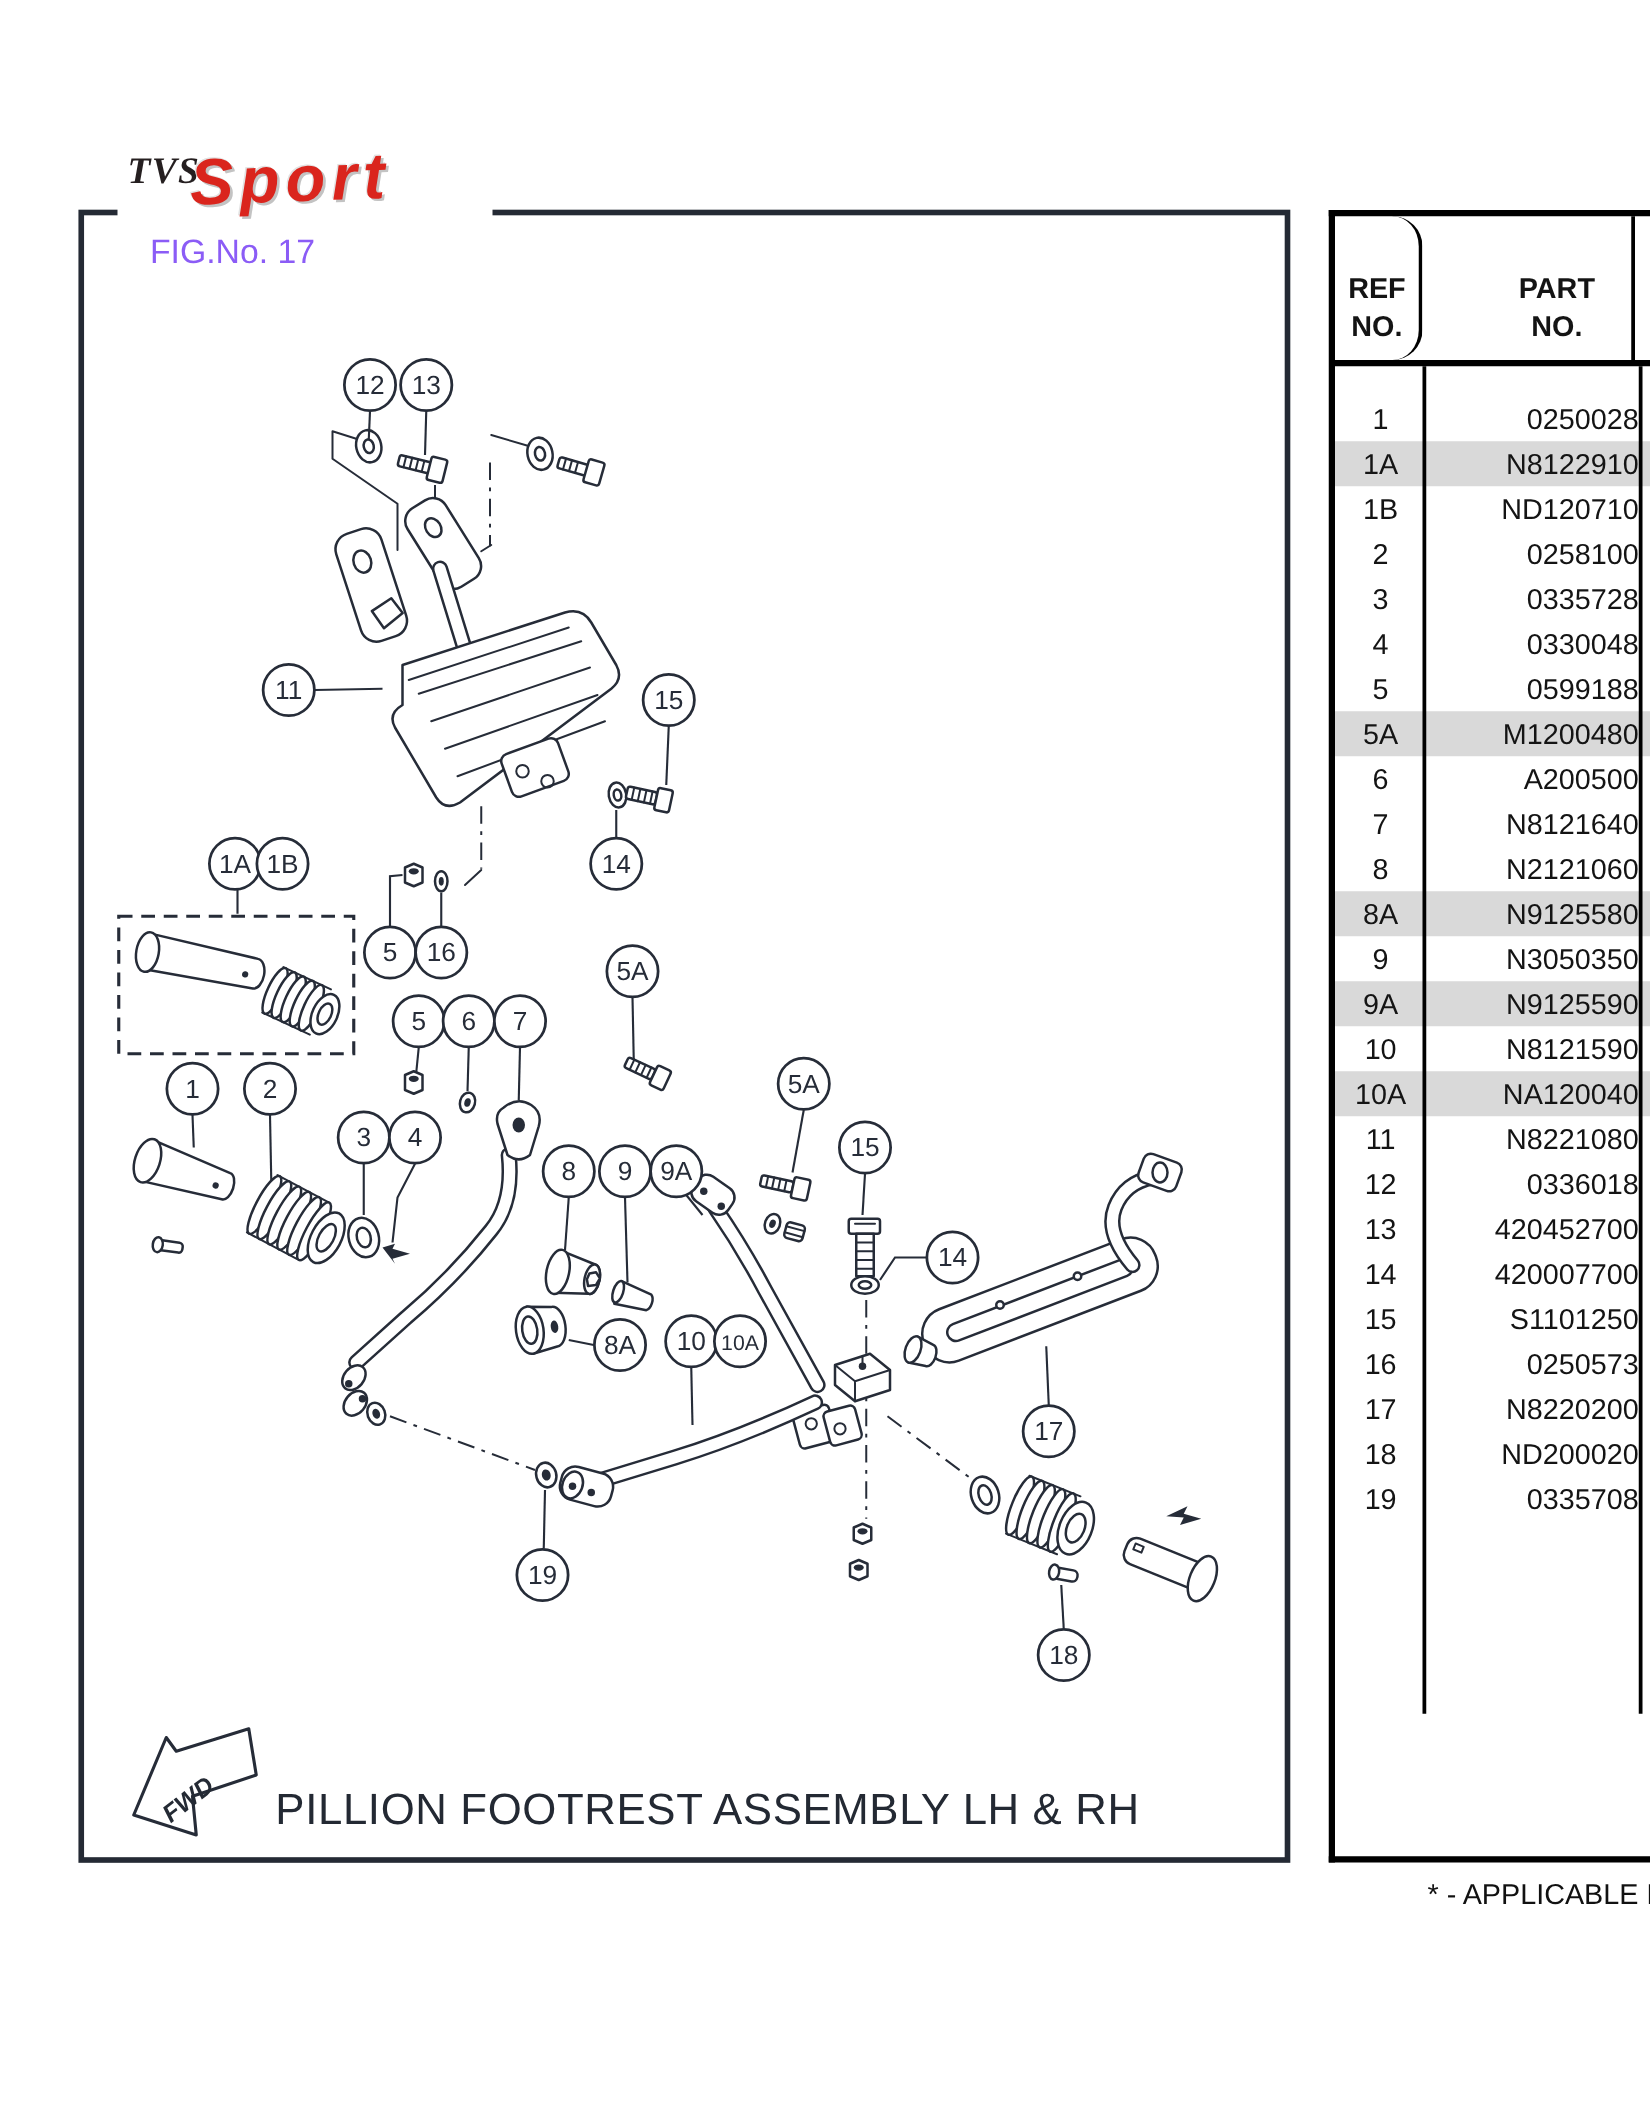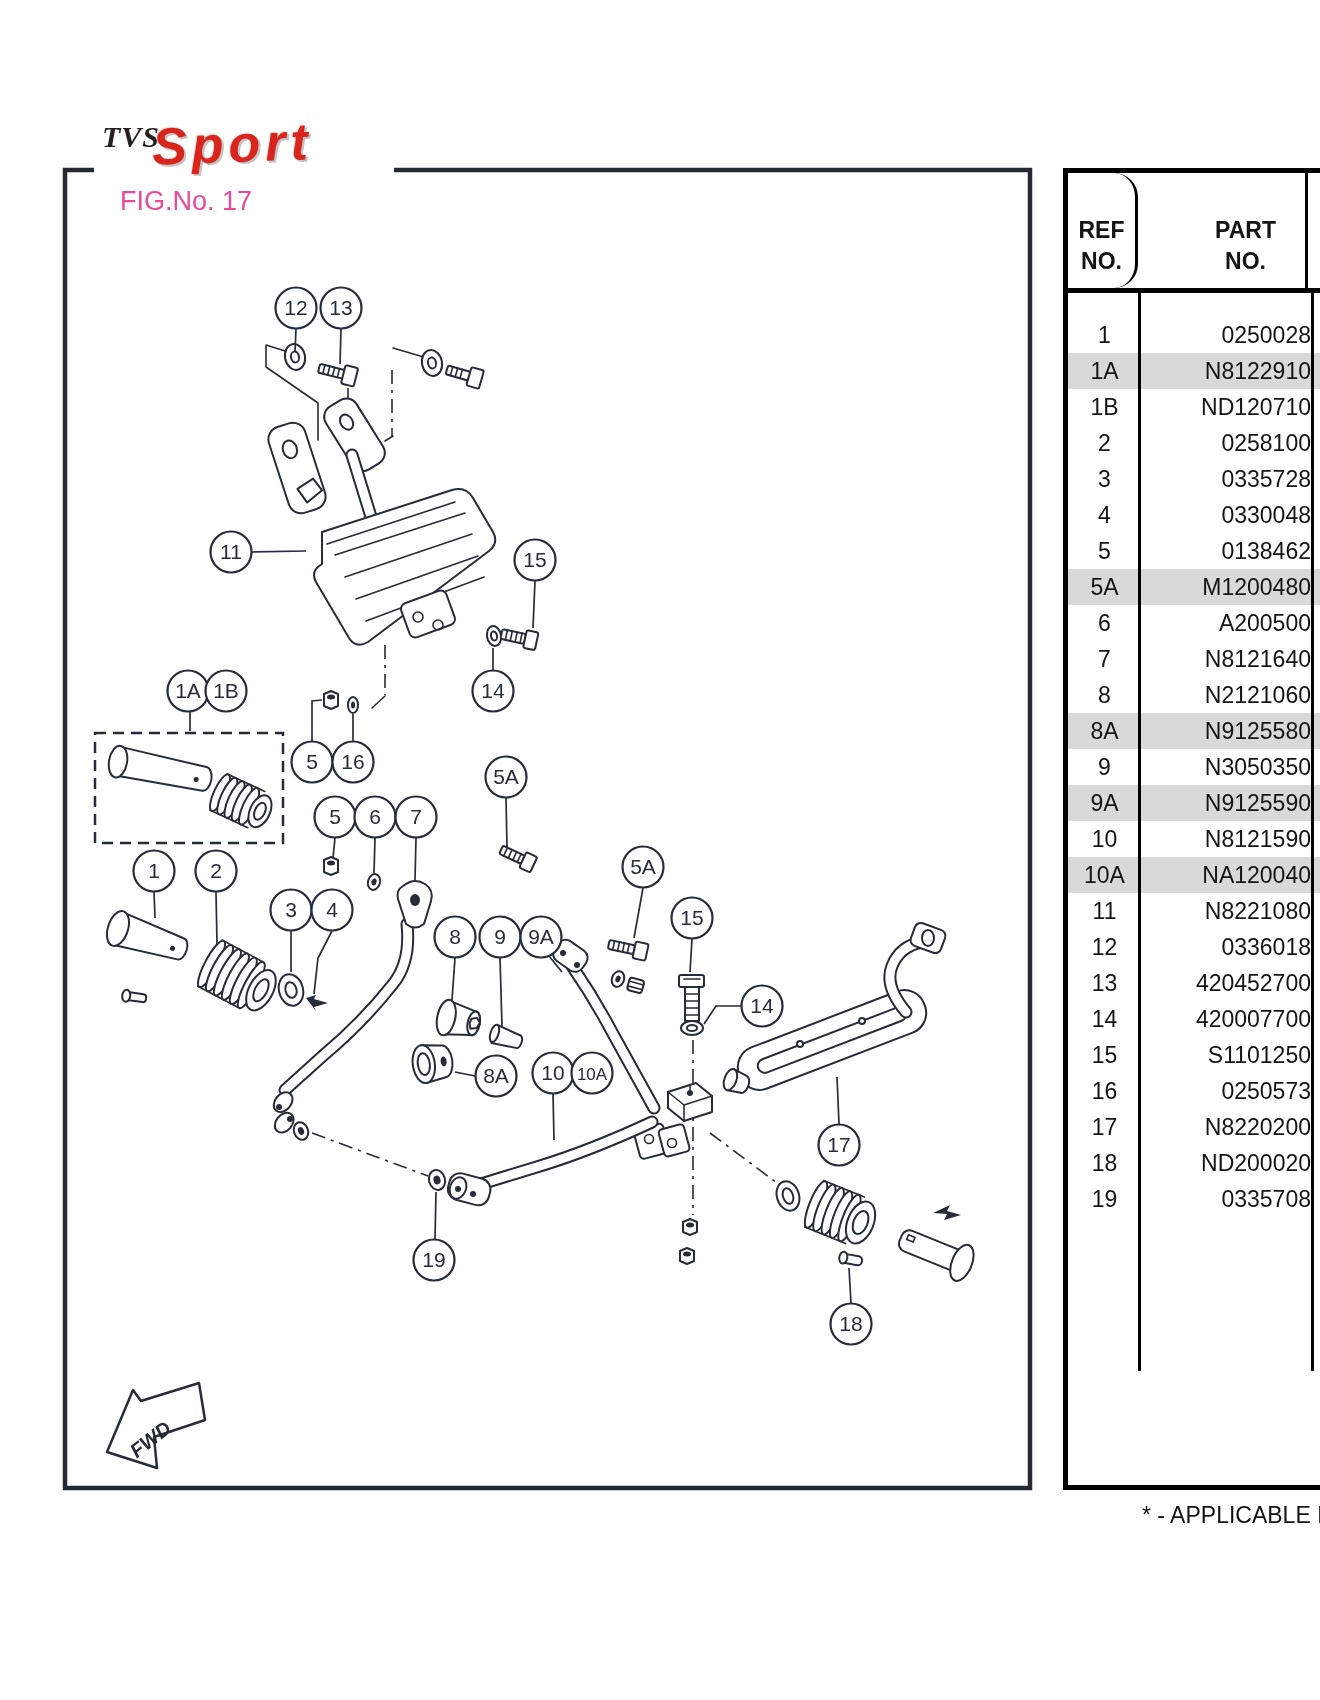--- a/index.html
+++ b/index.html
@@ -11,21 +11,21 @@
   .ln{fill:none;stroke:var(--line);stroke-width:1.6;stroke-linejoin:round;stroke-linecap:round;}
   .dk{fill:var(--line);stroke:none;}
   .dash{fill:none;stroke:var(--line);stroke-width:1.6;stroke-dasharray:14 6 3 6;}
   .tubeO{fill:none;stroke:var(--line);stroke-width:13;stroke-linecap:round;}
   .tubeI{fill:none;stroke:#fff;stroke-width:9;stroke-linecap:round;}
   #diagram-svg{position:absolute;left:0;top:0;z-index:1;pointer-events:none;}
   
   .logo{position:absolute;left:94px;top:116px;width:300px;height:62px;background:#fff;z-index:3;}
   .tvs{font-family:"Liberation Serif",serif;font-style:italic;font-weight:bold;font-size:30px;color:#251f20;position:absolute;left:8px;top:4px;letter-spacing:1px;}
   .sport{font-family:"Liberation Sans",sans-serif;font-style:italic;font-weight:bold;font-size:52px;line-height:52px;color:var(--logo-red);position:absolute;left:58px;top:2px;transform:rotate(-2deg);letter-spacing:5px;text-shadow:2px 2px 0 #c3c3c3,-1px -1px 0 #e2e2e2;}
-  .figlabel{position:absolute;left:120px;top:186px;font-size:27px;color:#ec4899;z-index:2;}
+  .figlabel{position:absolute;left:120px;top:186px;font-size:27px;color:#8b5cf6;z-index:2;}
   .caption{position:absolute;left:566px;top:1428px;transform:translateX(-50%);font-size:35px;letter-spacing:0.5px;color:#232933;z-index:2;white-space:nowrap;}
   
   .ptable{position:absolute;left:1063px;top:168px;width:257px;height:1322px;border:5px solid #000;border-right:none;box-sizing:border-box;background:#fff;z-index:2;}
   .ptable .title{position:relative;height:117px;border-bottom:4px solid #000;box-sizing:border-box;}
   .ptable .title span{position:absolute;left:138px;top:36px;font-size:35px;font-weight:bold;letter-spacing:1px;white-space:nowrap;}
   .ptable .heads{display:flex;height:120px;border-bottom:5px solid #000;box-sizing:border-box;}
   .ptable .heads .h1{width:70px;border-right:3px solid #000;box-sizing:border-box;border-radius:24px;}
   .ptable .heads .h2{width:170px;border-right:3px solid #000;box-sizing:border-box;padding-left:48px;}
   .ptable .heads .h3{flex:1;}
   .hcell{padding-top:42px;text-align:center;font-weight:bold;font-size:23px;line-height:31px;}
@@ -483,20 +483,21 @@
       </g>
   </svg>
 
   <div class="logo">
     <span class="tvs">TVS</span>
     <span class="sport">Sport</span>
   </div>
 
   <div class="figlabel">FIG.No. 17</div>
 
+  <div class="caption">PILLION FOOTREST ASSEMBLY LH &amp; RH</div>
 
   <div class="ptable">
     <div class="heads">
       <div class="h1">
         <div class="hcell">
           <div>REF</div>
           <div>NO.</div>
         </div>
       </div>
       <div class="h2">
@@ -528,21 +529,21 @@
           <div class="trow">
             <span class="c1">3</span>
             <span class="c2">0335728</span>
           </div>
           <div class="trow">
             <span class="c1">4</span>
             <span class="c2">0330048</span>
           </div>
           <div class="trow">
             <span class="c1">5</span>
-            <span class="c2">0138462</span>
+            <span class="c2">0599188</span>
           </div>
           <div class="trow hl">
             <span class="c1">5A</span>
             <span class="c2">M1200480</span>
           </div>
           <div class="trow">
             <span class="c1">6</span>
             <span class="c2">A200500</span>
           </div>
           <div class="trow">

